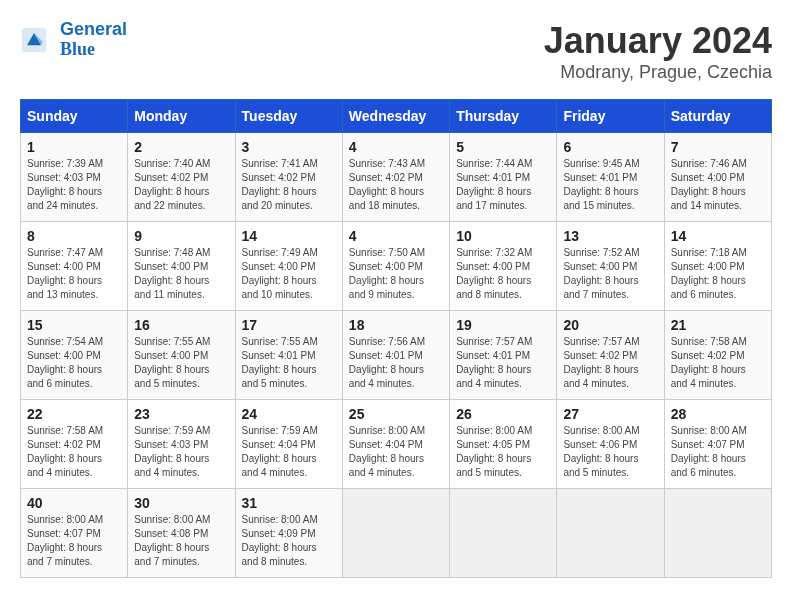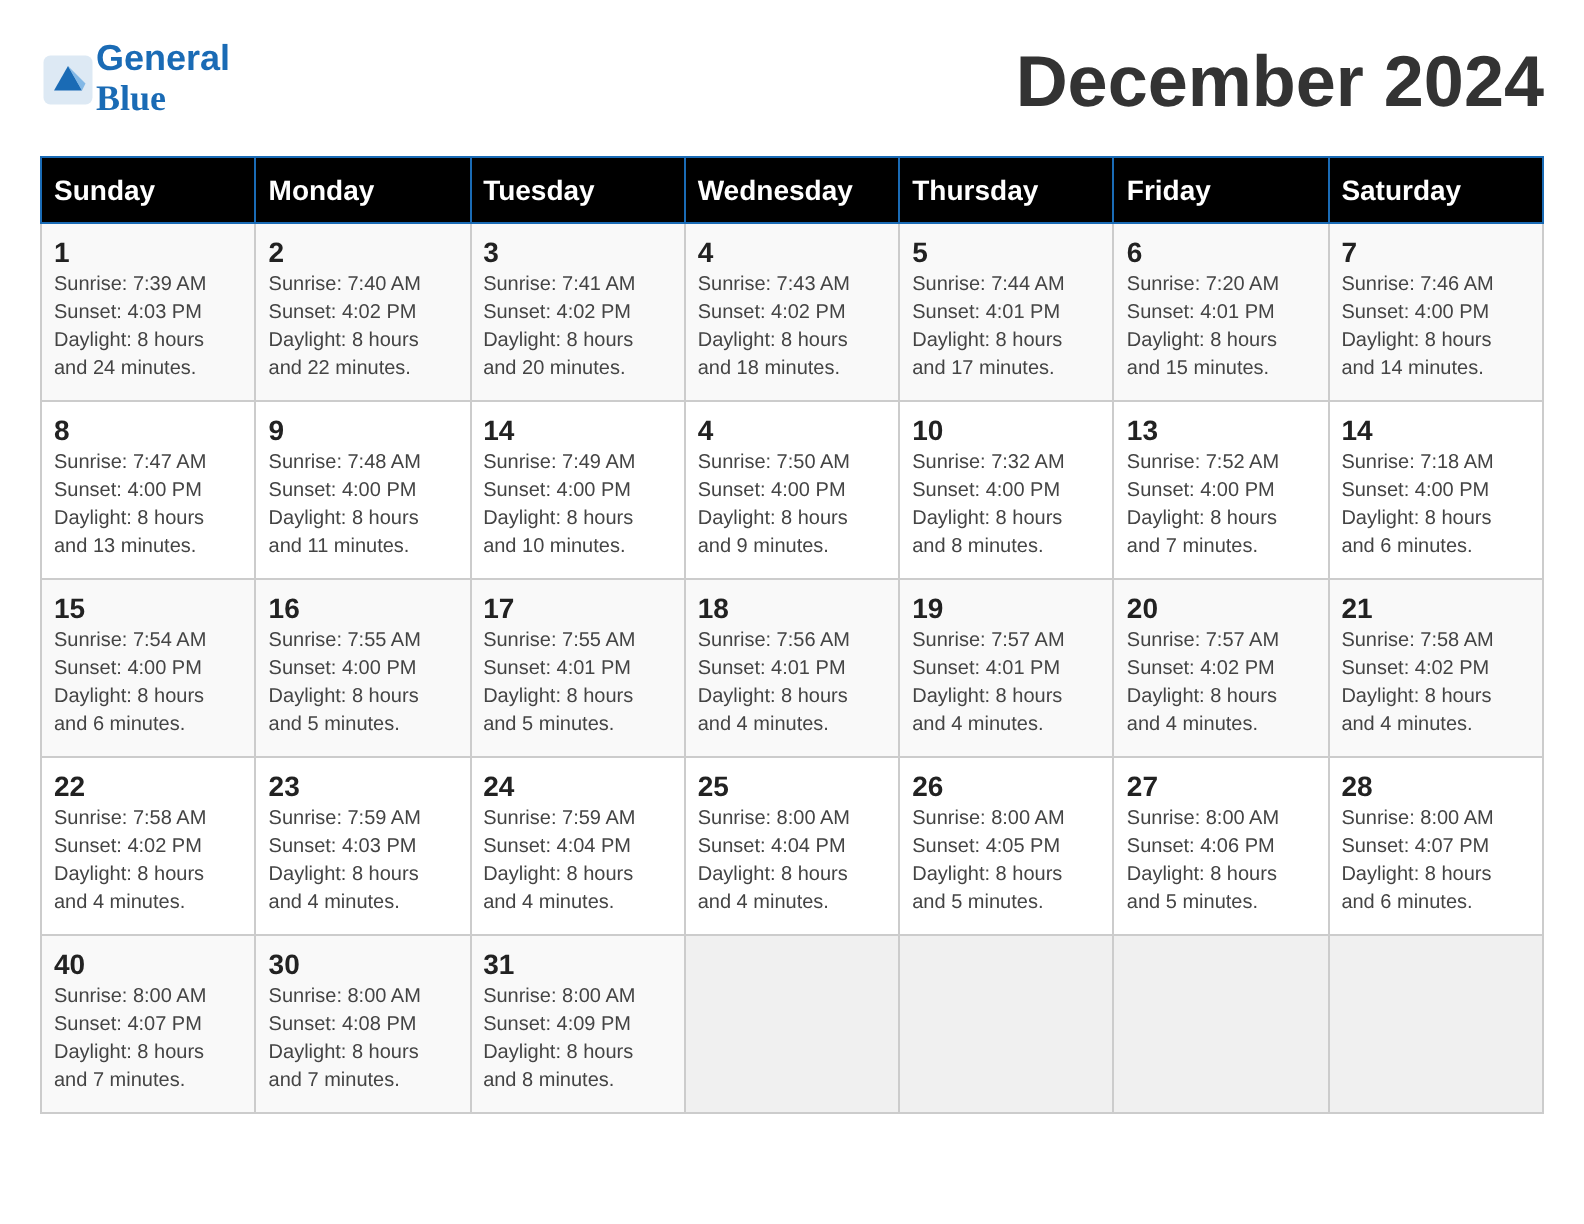--- a/index.html
+++ b/index.html
@@ -12,21 +12,21 @@
     }
     .header-area {
       display: flex;
       justify-content: space-between;
       align-items: flex-start;
       margin-bottom: 16px;
     }
     .logo {
       display: flex;
       align-items: center;
-      gap: 0;
+      gap: 12px;
     }
     .logo-text {
       font-size: 18px;
       font-weight: bold;
       color: #333;
       line-height: 1.1;
     }
     .logo-text span {
       color: #1a6bb5;
     }
@@ -45,21 +45,21 @@
     .calendar-subtitle {
       font-size: 18px;
       color: #555;
     }
     .calendar-table {
       width: 100%;
       border-collapse: collapse;
       table-layout: fixed;
     }
     .calendar-table thead th {
-      background-color: #000000;
+      background-color: #1d4ed8;
       color: white;
       padding: 8px 6px;
       font-size: 14px;
       font-weight: bold;
       text-align: left;
       border: 1px solid #1a6bb5;
     }
     .calendar-table tbody td {
       border: 1px solid #ccc;
       vertical-align: top;
@@ -97,21 +97,22 @@
       <rect x="2" y="2" width="28" height="28" rx="4" fill="#1a6bb5" opacity="0.15"></rect>
       <polygon points="8,22 16,8 24,22" fill="#1a6bb5"></polygon>
       <polygon points="16,8 26,18 24,22" fill="#5ba3e0" opacity="0.7"></polygon>
     </svg>
     <div class="logo-text">
       <div><span>General</span></div>
       <div style="color:#1a6bb5;font-family:Liberation Serif, serif;"><span>Blue</span></div>
     </div>
   </div>
   <div class="title-area">
-    <div class="calendar-title">December 2024</div>
+    <div class="calendar-title">January 2024</div>
+    <div class="calendar-subtitle">Modrany, Prague, Czechia</div>
   </div>
 </div>
 
 <table class="calendar-table">
   <thead>
     <tr>
       <th>Sunday</th>
       <th>Monday</th>
       <th>Tuesday</th>
       <th>Wednesday</th>
@@ -158,21 +159,21 @@
         <span class="day-number">5</span>
         <div class="day-info">
           <span>Sunrise: 7:44 AM</span><br>
           <span>Sunset: 4:01 PM</span><br>
           <span>Daylight: 8 hours and 17 minutes.</span>
         </div>
       </td>
         <td>
         <span class="day-number">6</span>
         <div class="day-info">
-          <span>Sunrise: 7:20 AM</span><br>
+          <span>Sunrise: 9:45 AM</span><br>
           <span>Sunset: 4:01 PM</span><br>
           <span>Daylight: 8 hours and 15 minutes.</span>
         </div>
       </td>
         <td>
         <span class="day-number">7</span>
         <div class="day-info">
           <span>Sunrise: 7:46 AM</span><br>
           <span>Sunset: 4:00 PM</span><br>
           <span>Daylight: 8 hours and 14 minutes.</span>

